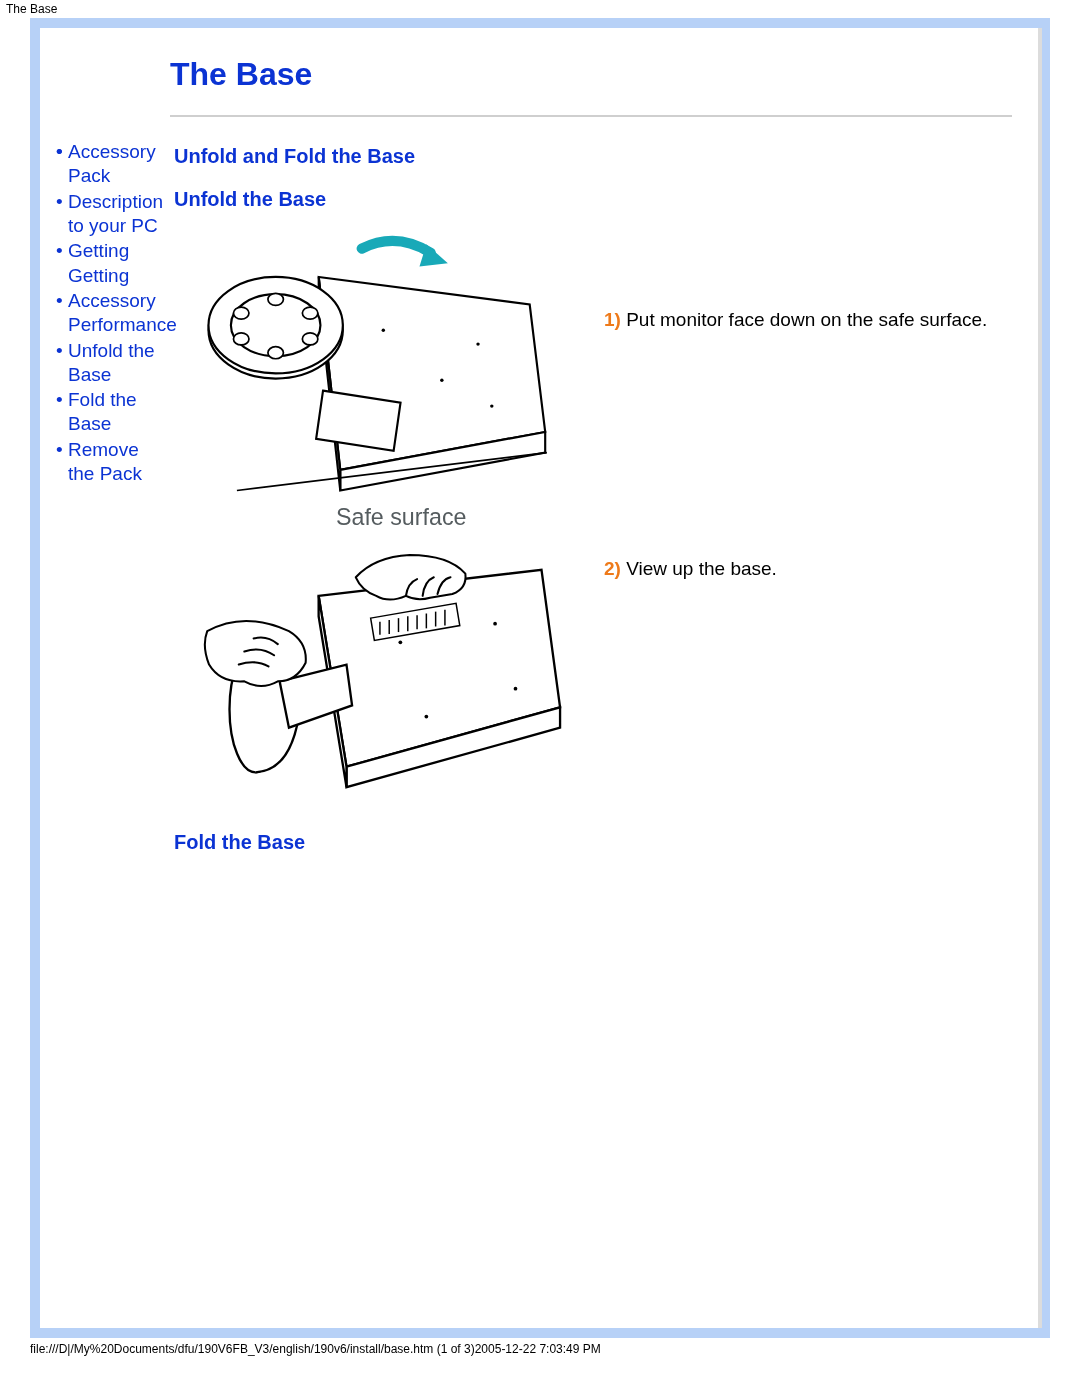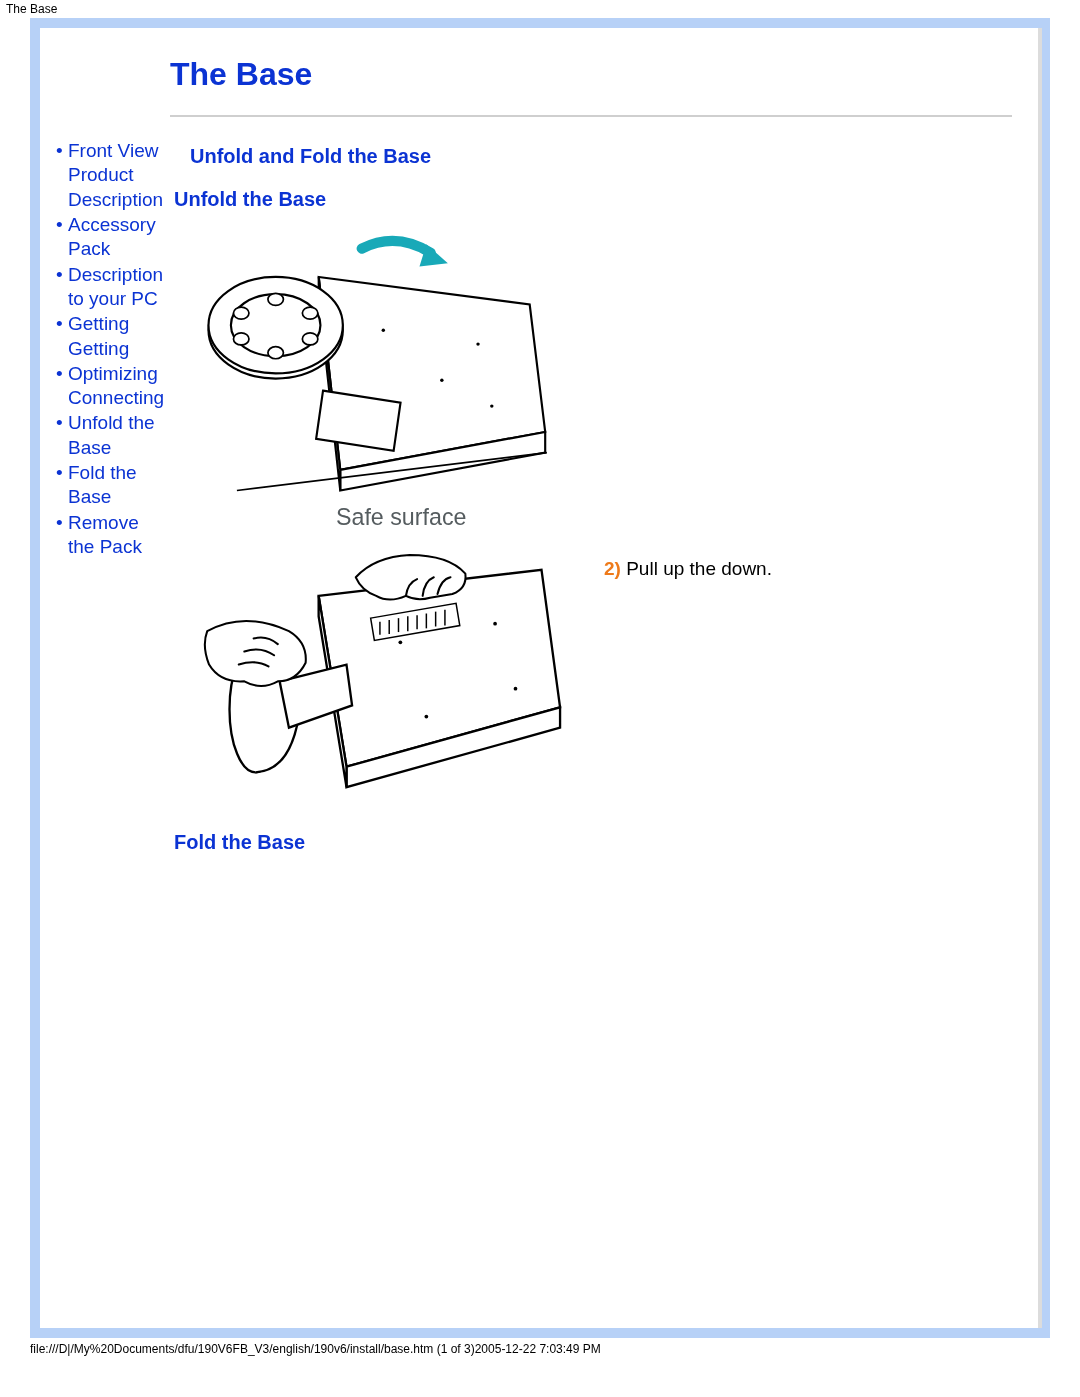--- a/index.html
+++ b/index.html
@@ -74,21 +74,21 @@
     top: 0;
   }
   .main {
     flex: 1;
     padding-left: 4px;
   }
   .h2 {
     color: #0b33d3;
     font-weight: bold;
     font-size: 20px;
-    margin: 6px 0 20px 16px;
+    margin: 6px 0 20px 0;
   }
   .h3 {
     color: #0b33d3;
     font-weight: bold;
     font-size: 20px;
     margin: 0 0 16px 0;
   }
   .row {
     display: flex;
     align-items: flex-start;
@@ -133,25 +133,25 @@
 <div class="frame-outer">
   <div class="frame-inner">
 
     <div class="title">The Base</div>
     <div class="hr"></div>
 
     <div class="content">
 
       <nav class="side">
         <ul>
-          <li><span class="bullet">•</span><span>Front View Product Description</span></li>
+          <li><span class="bullet">•</span></li>
           <li><span class="bullet">•</span><span>Accessory Pack</span></li>
           <li><span class="bullet">•</span><span>Description to your PC</span></li>
           <li><span class="bullet">•</span><span>Getting Getting</span></li>
-          <li><span class="bullet">•</span><span>Optimizing Connecting</span></li>
+          <li><span class="bullet">•</span><span>Accessory Performance</span></li>
           <li><span class="bullet">•</span><span>Unfold the Base</span></li>
           <li><span class="bullet">•</span><span>Fold the Base</span></li>
           <li><span class="bullet">•</span><span>Remove the Pack</span></li>
         </ul>
       </nav>
 
       <div class="main">
         <div class="h2">Unfold and Fold the Base</div>
         <div class="h3">Unfold the Base</div>
 
@@ -186,20 +186,23 @@
                 <ellipse cx="85" cy="84" rx="9" ry="7"></ellipse>
                 <ellipse cx="125" cy="100" rx="9" ry="7"></ellipse>
                 <ellipse cx="125" cy="130" rx="9" ry="7"></ellipse>
                 <ellipse cx="85" cy="146" rx="9" ry="7"></ellipse>
                 <ellipse cx="45" cy="130" rx="9" ry="7"></ellipse>
               </g>
 
               <line x1="40" y1="306" x2="400" y2="262" stroke="#000" stroke-width="2"></line>
               <text x="155" y="346" class="safesurf">Safe surface</text>
             </svg>
+          </div>
+          <div class="step">
+            <span class="stepnum">1)</span><span> Put monitor face down on the safe surface.</span>
           </div>
         </div>
 
         <div class="row row2">
           <div class="figbox">
             <svg class="fig" viewBox="0 0 410 280" style="height:260px">
 
               <g stroke="#000" stroke-width="2.5" fill="#fff">
                 <path d="M140 58 L380 30 L400 178 L170 242 Z"></path>
                 <path d="M170 242 L400 178 L400 200 L170 264 Z"></path>
@@ -237,21 +240,21 @@
                 <path d="M268 56 Q272 40 282 38"></path>
 
                 <path d="M20 96 Q60 74 108 96 Q128 108 126 130 Q116 150 96 150 Q78 160 60 150 Q34 152 22 132 Q14 112 20 96 Z"></path>
                 <path d="M70 104 Q84 100 96 110"></path>
                 <path d="M60 118 Q78 112 92 122"></path>
                 <path d="M54 132 Q72 126 86 134"></path>
               </g>
             </svg>
           </div>
           <div class="step">
-            <span class="stepnum">2)</span><span> Pull up the down.</span>
+            <span class="stepnum">2)</span><span> View up the base.</span>
           </div>
         </div>
 
         <div class="h3" style="margin-top:24px">Fold the Base</div>
 
       </div>
     </div>
 
     <div class="right-scroll"></div>
   </div>

